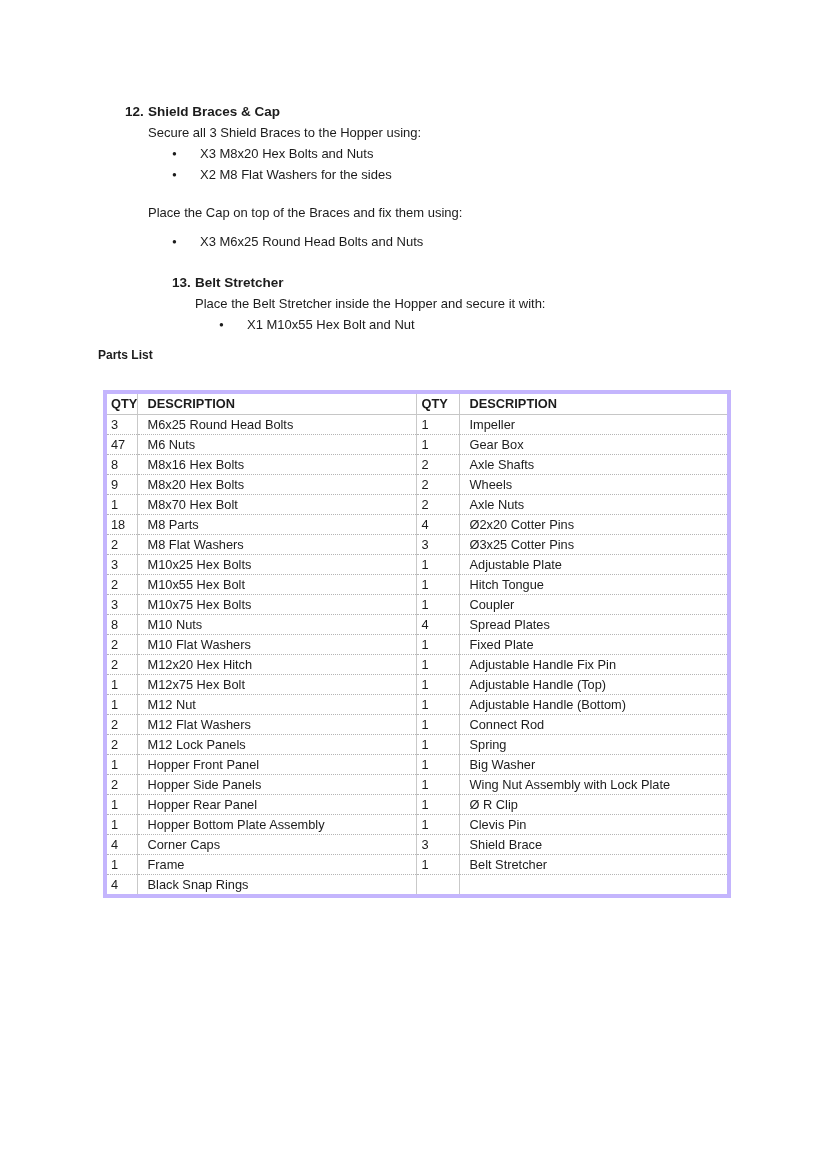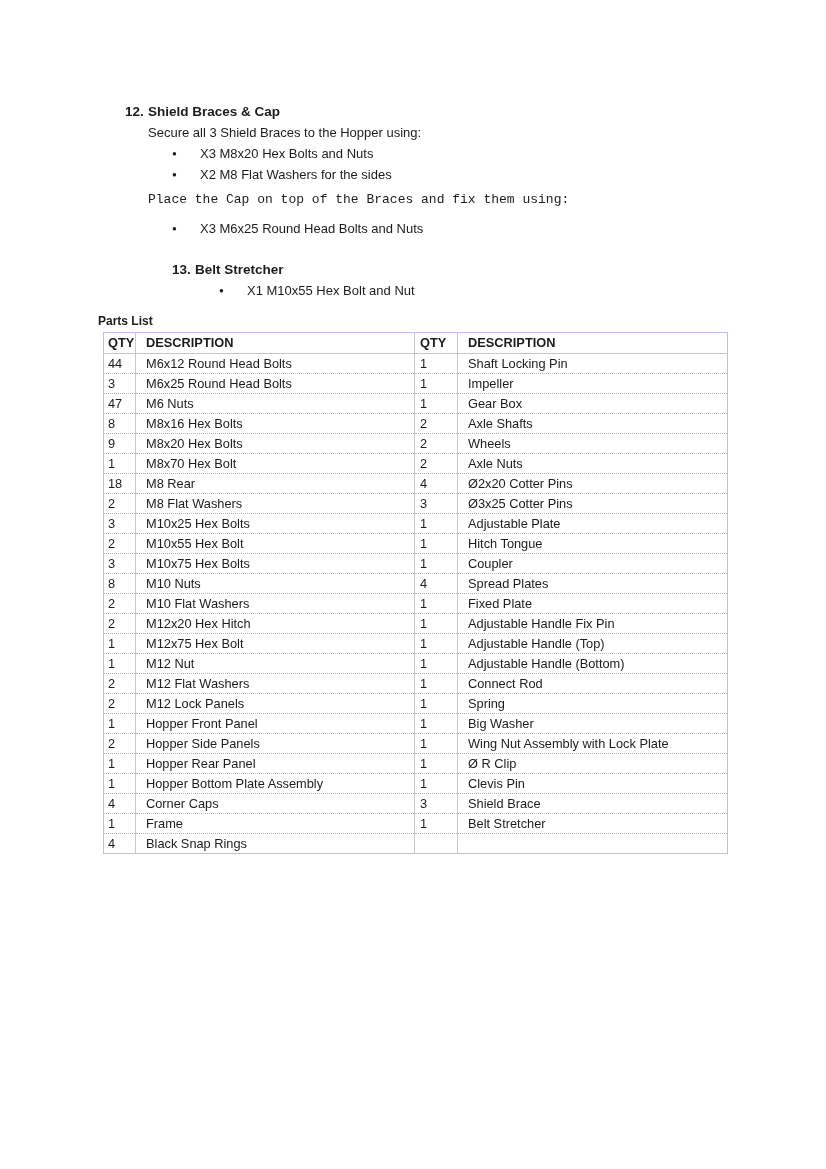--- a/index.html
+++ b/index.html
@@ -16,35 +16,35 @@
 
   .sec-heading { font-weight: bold; font-size: 13.5px; padding-left: 125px; line-height: 21px; }
   .sec-heading .num { display: inline-block; width: 23px; }
   .para { padding-left: 148px; }
   .bullets { list-style: none; padding-left: 200px; }
   .bullets li { position: relative; }
   .bullet-dot {
     position: absolute; left: -28px; top: 0;
     font-size: 8px; line-height: 21px; color: #1c1c1c;
   }
-  .mt-13 { margin-top: 4px; font-family: Liberation Mono, monospace; }
+  .mt-13 { margin-top: 17px; }
   .mt-8  { margin-top: 8px; }
   .mt-20 { margin-top: 20px; padding-left: 47px; }
   .mt-10 { margin-top: 10px; }
 
   .parts-heading { font-weight: bold; font-size: 12px; margin-left: 98px; line-height: 21px; }
 
   .parts-table {
     border-collapse: collapse;
     table-layout: fixed;
     width: 624px;
     margin-left: 103px;
-    margin-top: 0;
+    margin-top: 24px;
     font-size: 12.8px;
-    border: 1px solid #c4b5fd;
+    border: 4px solid #c4b5fd;
   }
   .parts-table col.c-qty-l  { width: 32px; }
   .parts-table col.c-desc-l { width: 279px; }
   .parts-table col.c-qty-r  { width: 43px; }
   .parts-table col.c-desc-r { width: 270px; }
   .parts-table th, .parts-table td {
     overflow: hidden; white-space: nowrap;
     font-weight: normal; text-align: left;
     vertical-align: middle;
   }
@@ -76,20 +76,21 @@
       <div class="para mt-13">Place the Cap on top of the Braces and fix them using:</div>
       <ul class="bullets mt-8">
         <li><span class="bullet-dot">●</span><span>X3 M6x25 Round Head Bolts and Nuts</span></li>
       </ul>
     </div>
 
     <div class="mt-20">
       <div class="sec-heading">
         <span class="num">13.</span><span>Belt Stretcher</span>
       </div>
+      <div class="para">Place the Belt Stretcher inside the Hopper and secure it with:</div>
       <ul class="bullets">
         <li><span class="bullet-dot">●</span><span>X1 M10x55 Hex Bolt and Nut</span></li>
       </ul>
     </div>
 
     <div class="parts-heading mt-10">Parts List</div>
 
     <table class="parts-table">
       <colgroup>
         <col class="c-qty-l">
@@ -99,26 +100,20 @@
       </colgroup>
       <thead>
         <tr>
           <th class="qty">QTY</th>
           <th class="desc">DESCRIPTION</th>
           <th class="qty-r">QTY</th>
           <th class="desc">DESCRIPTION</th>
         </tr>
       </thead>
       <tbody>
-        <tr>
-          <td class="qty">44</td>
-          <td class="desc">M6x12 Round Head Bolts</td>
-          <td class="qty-r">1</td>
-          <td class="desc">Shaft Locking Pin</td>
-        </tr>
           <tr>
           <td class="qty">3</td>
           <td class="desc">M6x25 Round Head Bolts</td>
           <td class="qty-r">1</td>
           <td class="desc">Impeller</td>
         </tr>
           <tr>
           <td class="qty">47</td>
           <td class="desc">M6 Nuts</td>
           <td class="qty-r">1</td>
@@ -137,21 +132,21 @@
           <td class="desc">Wheels</td>
         </tr>
           <tr>
           <td class="qty">1</td>
           <td class="desc">M8x70 Hex Bolt</td>
           <td class="qty-r">2</td>
           <td class="desc">Axle Nuts</td>
         </tr>
           <tr>
           <td class="qty">18</td>
-          <td class="desc">M8 Rear</td>
+          <td class="desc">M8 Parts</td>
           <td class="qty-r">4</td>
           <td class="desc">Ø2x20 Cotter Pins</td>
         </tr>
           <tr>
           <td class="qty">2</td>
           <td class="desc">M8 Flat Washers</td>
           <td class="qty-r">3</td>
           <td class="desc">Ø3x25 Cotter Pins</td>
         </tr>
           <tr>

